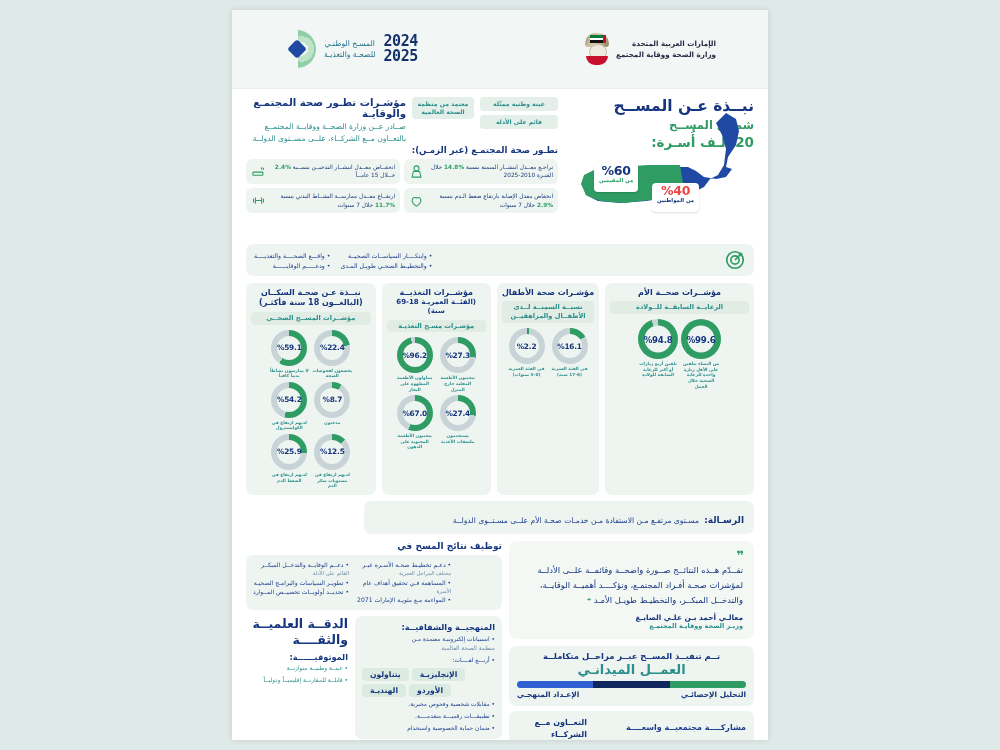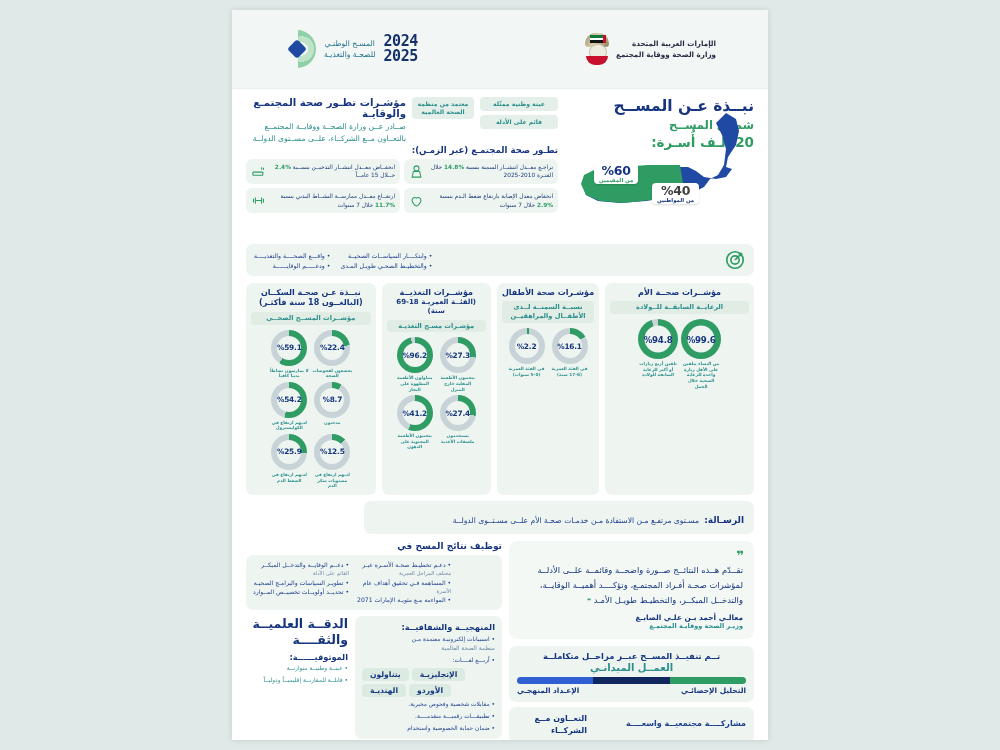--- a/index.html
+++ b/index.html
@@ -40,26 +40,26 @@
   .body-wrap{position:relative;padding:8px 14px 10px;height:calc(730px - 78px);box-sizing:border-box;}
 
   
   .sec1{display:flex;gap:8px;align-items:flex-start;}
   .left1{width:188px;position:relative;height:140px;}
   .t-naba{font-size:15.5px;font-weight:800;color:#16357f;text-align:right;letter-spacing:.3px;line-height:1.2;}
   .t-shml{font-size:11.5px;color:#2e9c63;text-align:right;font-weight:700;line-height:1.35;margin-top:2px;}
   .t-shml .big{font-size:13.5px;font-weight:800;}
   .map{position:absolute;right:-2px;top:8px;width:180px;height:125px;}
   .map svg{width:100%;height:100%;}
-  .pill{position:absolute;background:#fff;border-radius:4px;padding:1px 5px 0;text-align:center;box-shadow:0 1px 2px rgba(0,0,0,.14);}
+  .pill{position:absolute;background:#fff;border-radius:4px;padding:1px 5px 8px;text-align:center;box-shadow:0 1px 2px rgba(0,0,0,.14);}
   .pill .pct{font-size:12.5px;font-weight:800;color:#16357f;line-height:1.05;letter-spacing:-.2px;}
   .pill .sub{font-size:5.4px;color:#2e9c63;font-weight:700;line-height:1.2;}
   .p60{left:18px;top:58px;}
   .p40{left:76px;top:78px;}
-  .p40 .pct{color:#404040;} .p40 .sub{color:#16357f;}
+  .p40 .pct{color:#ef4444;} .p40 .sub{color:#16357f;}
 
   .right1{flex:1;}
   .titlebox{display:flex;gap:6px;align-items:flex-start;}
   .mainttl{flex:1;text-align:right;}
   .mainttl h1{margin:0;font-size:10.2px;font-weight:800;color:#16357f;letter-spacing:.1px;}
   .mainttl p{margin:2px 0 0;font-size:7.6px;color:#2b8f8c;line-height:1.55;letter-spacing:.1px;}
   .tags{display:flex;flex-direction:column;gap:4px;width:78px;}
   .tag{background:#e3efe8;border-radius:4px;padding:3px 4px;font-size:6.1px;color:#2b8f8c;font-weight:700;text-align:center;line-height:1.3;}
 
   .timeline{margin-top:0;}
@@ -126,21 +126,21 @@
   .mli{font-size:5.9px;color:#1d3f8f;line-height:1.55;text-align:right;margin-top:3px;}
   .mli .dim{color:#6b8aa8;}
   .langs{display:flex;flex-wrap:wrap;gap:3px;justify-content:flex-end;margin:3px 0;}
   .lang{background:#dcebe1;border-radius:4px;padding:2px 8px;font-size:7.6px;font-weight:800;color:#16357f;}
 
   
   .coop{margin-top:7px;}
   .coop-h{font-size:11px;font-weight:800;color:#16357f;text-align:center;letter-spacing:.4px;}
   .coop-card{background:#eef5f1;border-radius:7px;padding:5px 8px 7px;margin-top:4px;}
   .coop-t{font-size:8.4px;font-weight:800;color:#16357f;text-align:center;}
-  .coop-s{font-size:10px;font-weight:800;color:#2b8f8c;text-align:center;margin-top:1px;}
+  .coop-s{font-size:13px;font-weight:800;color:#2b8f8c;text-align:center;margin-top:1px;}
   .bar{display:flex;height:7px;border-radius:4px;overflow:hidden;margin:4px 0 2px;}
   .bar span{flex:1;background-image:repeating-linear-gradient(90deg,rgba(255,255,255,.55) 0 1px,transparent 1px 6px);}
   .bar .s1{background:#2e9c63;}
   .bar .s2{background:#10265e;}
   .bar .s3{background:#2f5fd0;}
   .bar-lbl{display:flex;justify-content:space-between;font-size:7.4px;font-weight:800;color:#16357f;}
   .part{background:#eef5f1;border-radius:7px;padding:6px 8px;margin-top:5px;display:flex;gap:9px;justify-content:flex-end;align-items:center;}
   .part-k{font-size:8px;font-weight:800;color:#16357f;text-align:right;line-height:1.5;width:70px;}
   .part-v{font-size:8px;font-weight:700;color:#1d3f8f;text-align:right;line-height:1.6;flex:1;}
 </style>
@@ -373,21 +373,21 @@
             <div class="d-ring" style="background:conic-gradient(#2e9c63 0 27.4%,#c8d3d8 27.4% 100%)">
               <div class="hole">
                     <span class="d-val">%27.4</span>
                   </div>
             </div>
             <div class="d-lab">يستخدمون ملصقات الأغذية</div>
           </div>
           <div class="donut">
             <div class="d-ring" style="background:conic-gradient(#2e9c63 0 56.1%,#c8d3d8 56.1% 100%)">
               <div class="hole">
-                    <span class="d-val">%41.2</span>
+                    <span class="d-val">%67.0</span>
                   </div>
             </div>
             <div class="d-lab">يتجنبون الأطعمة المحتوية على الدهون</div>
           </div>
         </div>
       </div>
 
       <div class="panel" style="width:136px">
         <div class="pnl-h">
           <div>نبــذة عـن صحـة السكــان</div>

